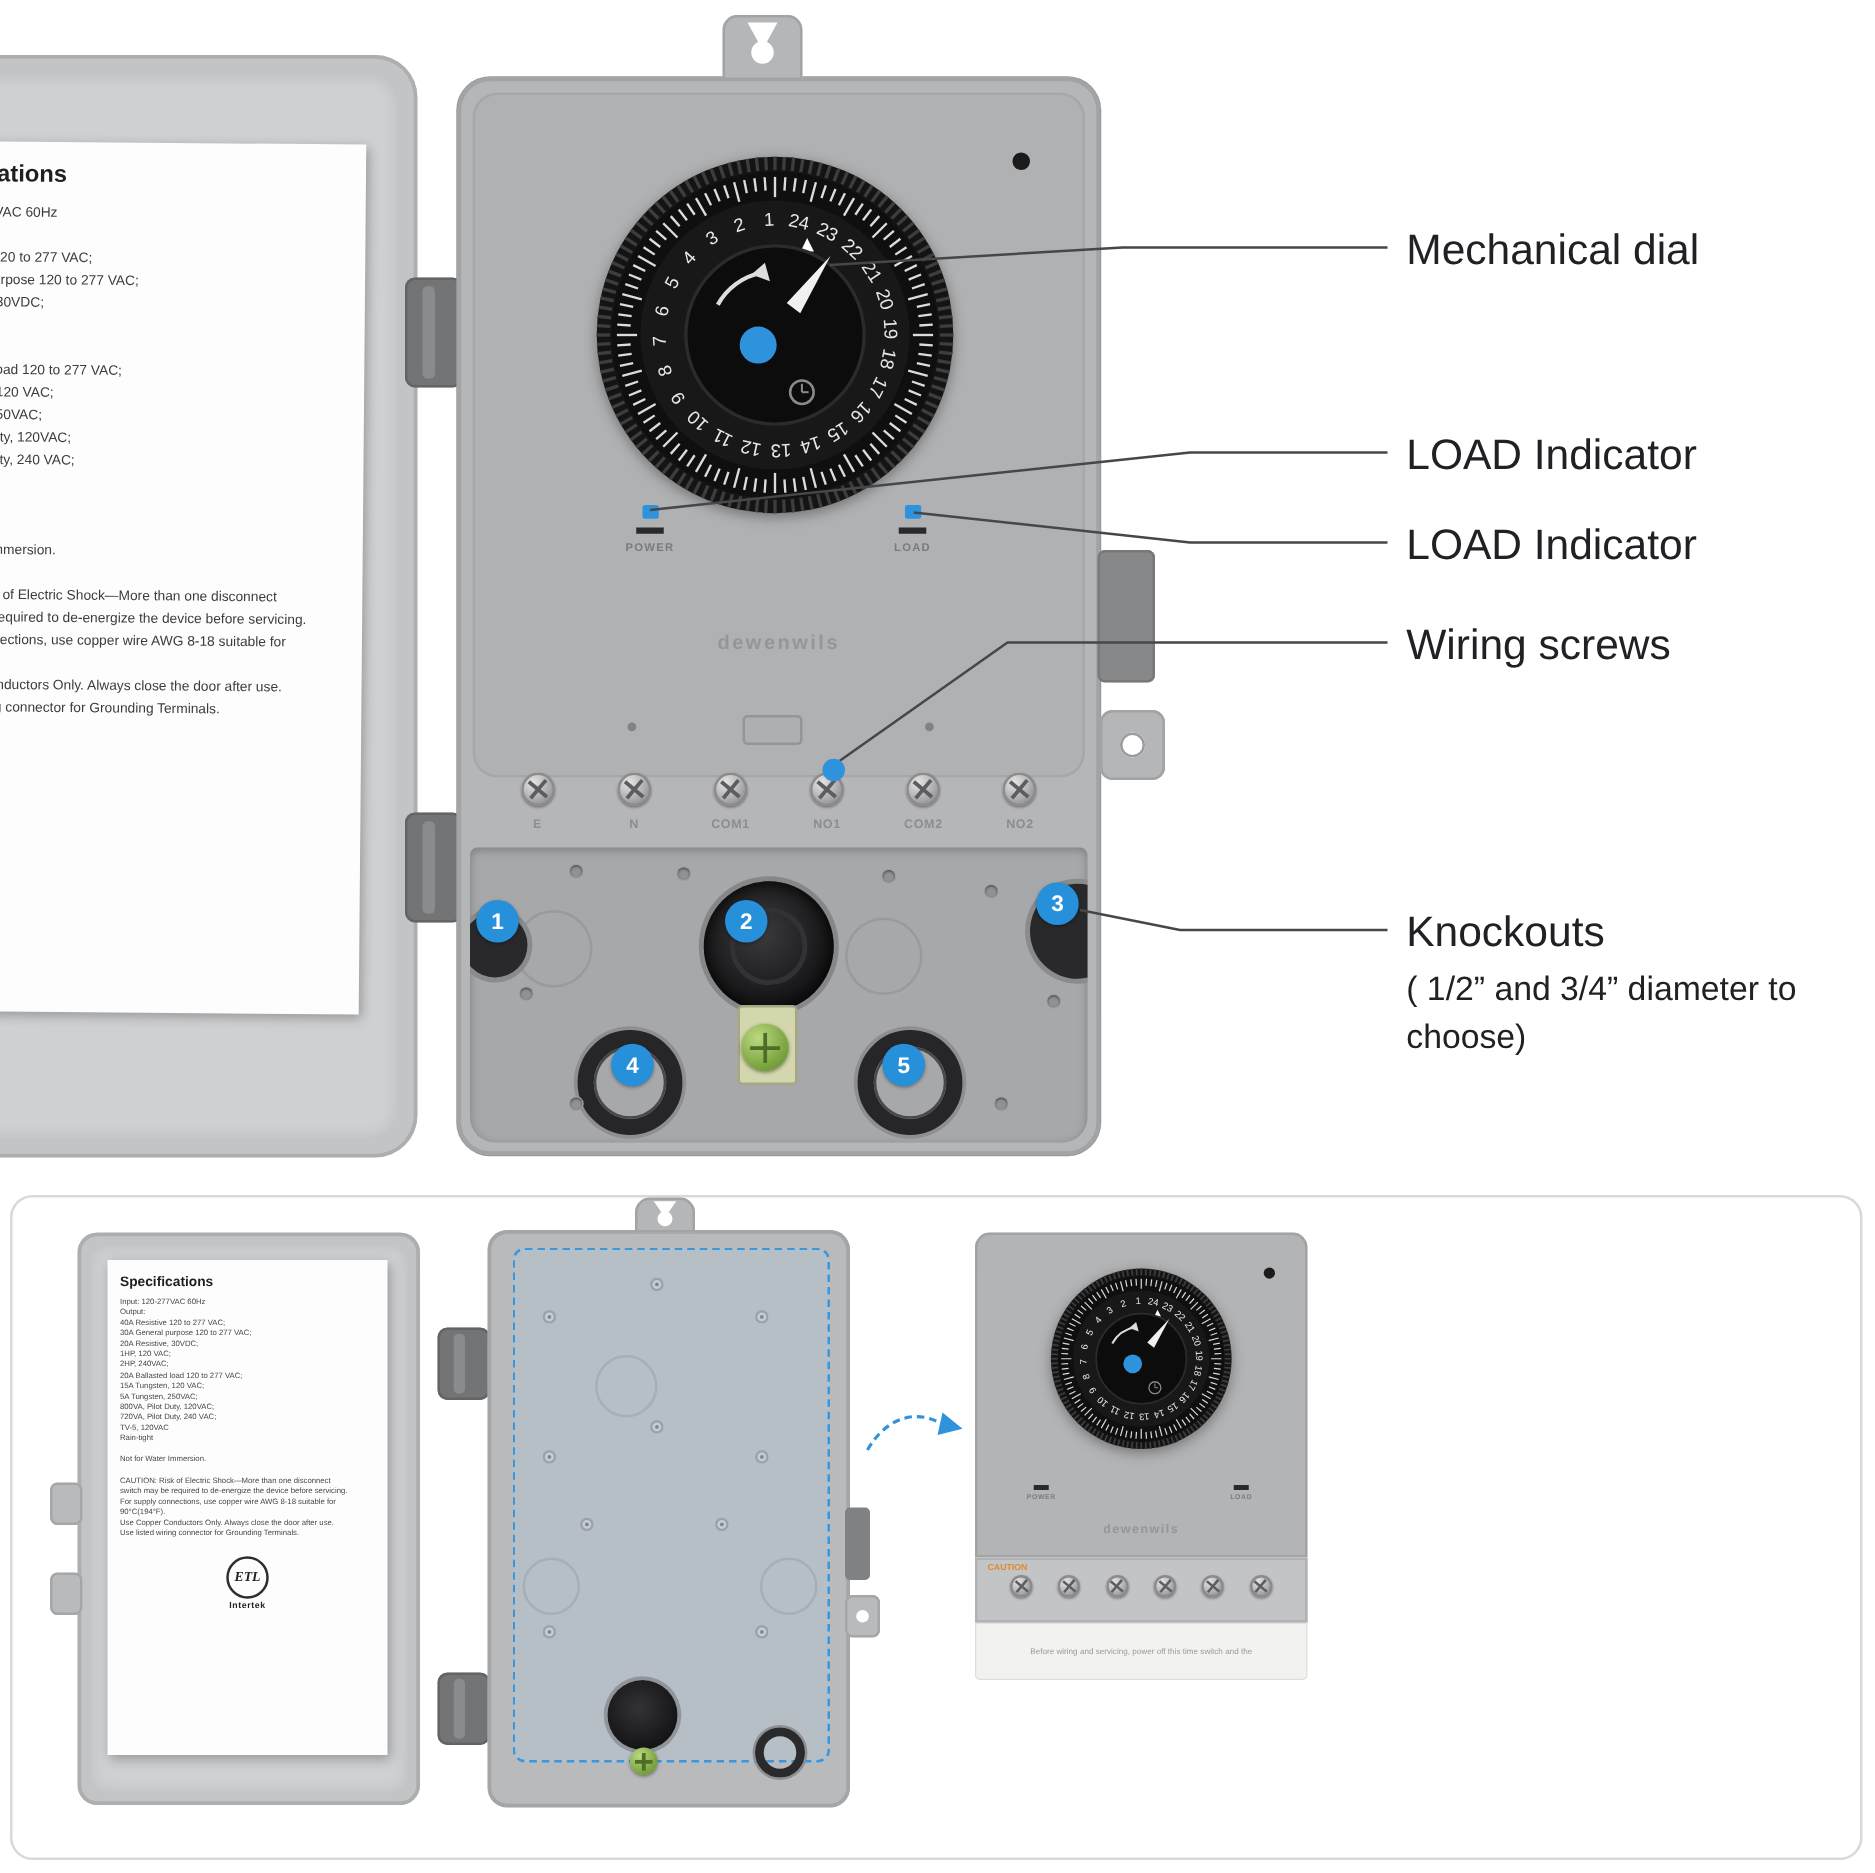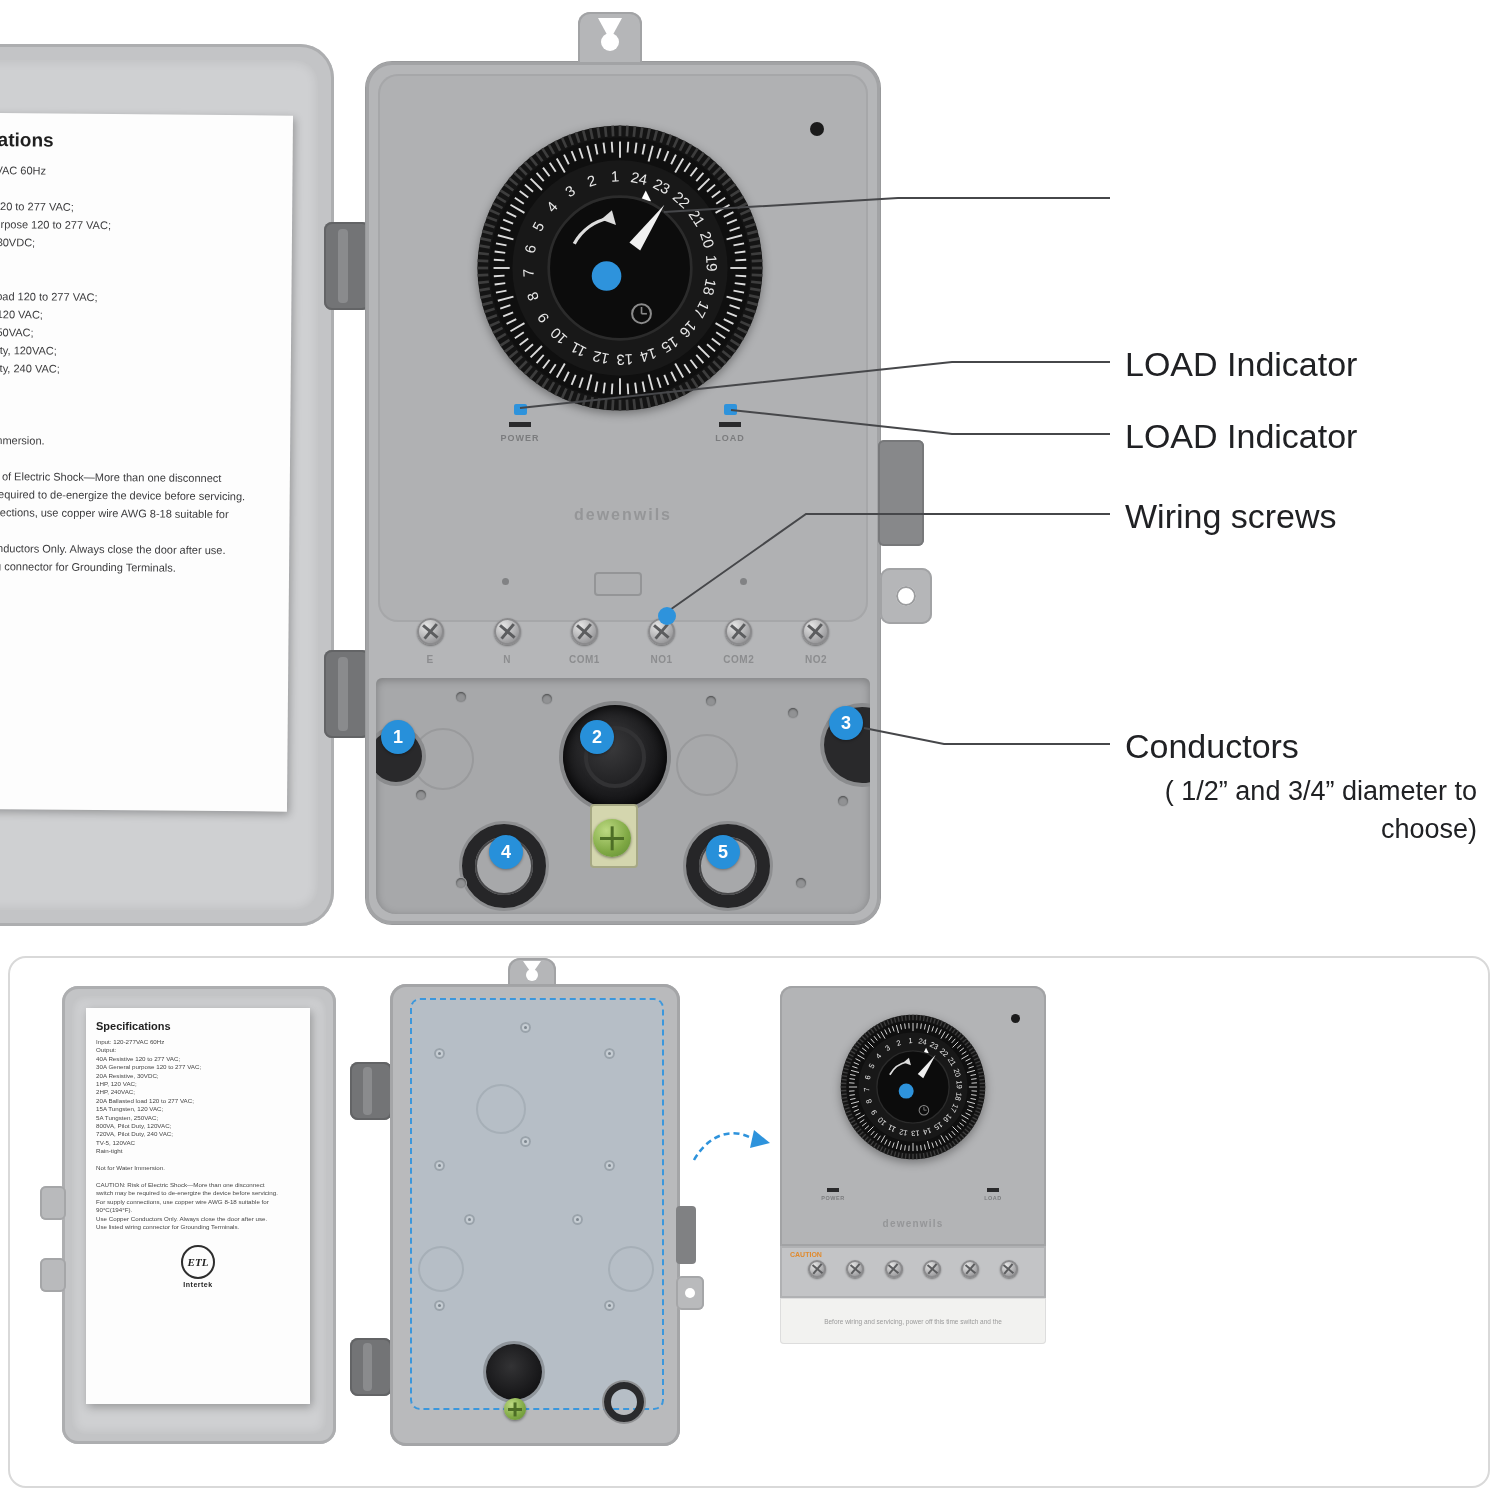--- a/index.html
+++ b/index.html
@@ -91,21 +91,21 @@
   .badge{position:absolute;width:34px;height:34px;border-radius:50%;background:#2790da;color:#fff;
          font-size:18px;font-weight:bold;display:flex;align-items:center;justify-content:center;
          box-shadow:0 1px 3px rgba(0,0,0,.35);}
   .side-clip{position:absolute;background:#87888a;border-radius:6px;box-shadow:inset 0 0 0 2px #77787a;}
   .side-ear{position:absolute;background:#b5b6b8;border-radius:10px;box-shadow:inset 0 0 0 2px #a2a3a5;}
   .side-ear::after{content:"";position:absolute;left:50%;top:50%;width:20px;height:20px;margin:-10px 0 0 -10px;
                    border-radius:50%;background:#fff;box-shadow:inset 0 0 0 2px #9b9c9e;}
 
   
   .callout{position:absolute;left:1125px;font-size:34px;color:#202124;}
-  .callout-note{position:absolute;left:1125px;top:772px;width:352px;font-size:27px;line-height:38px;color:#202124;text-align:right;}
+  .callout-note{position:absolute;left:1125px;top:772px;width:352px;font-size:27px;line-height:38px;color:#202124;}
   #leaders{position:absolute;left:0;top:0;pointer-events:none;z-index:6;}
 
   
   #card{position:absolute;left:8px;top:956px;width:1482px;height:532px;background:#fff;
         border:2px solid #d9d9d9;border-radius:18px;box-sizing:border-box;}
 
   #ebox{position:absolute;left:390px;top:984px;width:290px;height:462px;background:#b9babc;
         border-radius:16px;box-shadow:inset 0 0 0 3px #a4a5a7;}
   #ebox-interior{position:absolute;left:20px;top:14px;width:250px;height:408px;background:#b6bec6;
                  border:2px dashed #3b97dc;border-radius:10px;overflow:hidden;}
@@ -525,24 +525,25 @@
 
   <svg id="leaders" width="1500" height="940">
     <polyline points="664,212 898,198 1110,198" fill="none" stroke="#46474a" stroke-width="2"></polyline>
     <polyline points="520,408 952,362 1110,362" fill="none" stroke="#46474a" stroke-width="2"></polyline>
     <polyline points="731,410 952,434 1110,434" fill="none" stroke="#46474a" stroke-width="2"></polyline>
     <polyline points="667,612 806,514 1110,514" fill="none" stroke="#46474a" stroke-width="2"></polyline>
     <polyline points="864,728 944,744 1110,744" fill="none" stroke="#46474a" stroke-width="2"></polyline>
     <circle cx="667" cy="616" r="9" fill="#2e93dc"></circle>
   </svg>
 
+  <div class="callout" style="top:181px;">Mechanical dial</div>
   <div class="callout" style="top:345px;">LOAD Indicator</div>
   <div class="callout" style="top:417px;text-align:right;">LOAD Indicator</div>
   <div class="callout" style="top:497px;text-align:center;">Wiring screws</div>
-  <div class="callout" style="top:727px;">Conductors</div>
+  <div class="callout" style="top:727px;">Knockouts</div>
   <div class="callout-note">( 1/2” and 3/4” diameter to choose)</div>
 
   <div id="card"></div>
 
   <div class="door" id="door-bot">
     <div class="latch" style="top:200px;"></div>
     <div class="latch" style="top:272px;"></div>
     <div class="door-inner"></div>
     <div class="paper paper-sm">
       <p class="spec-title">Specifications</p>

